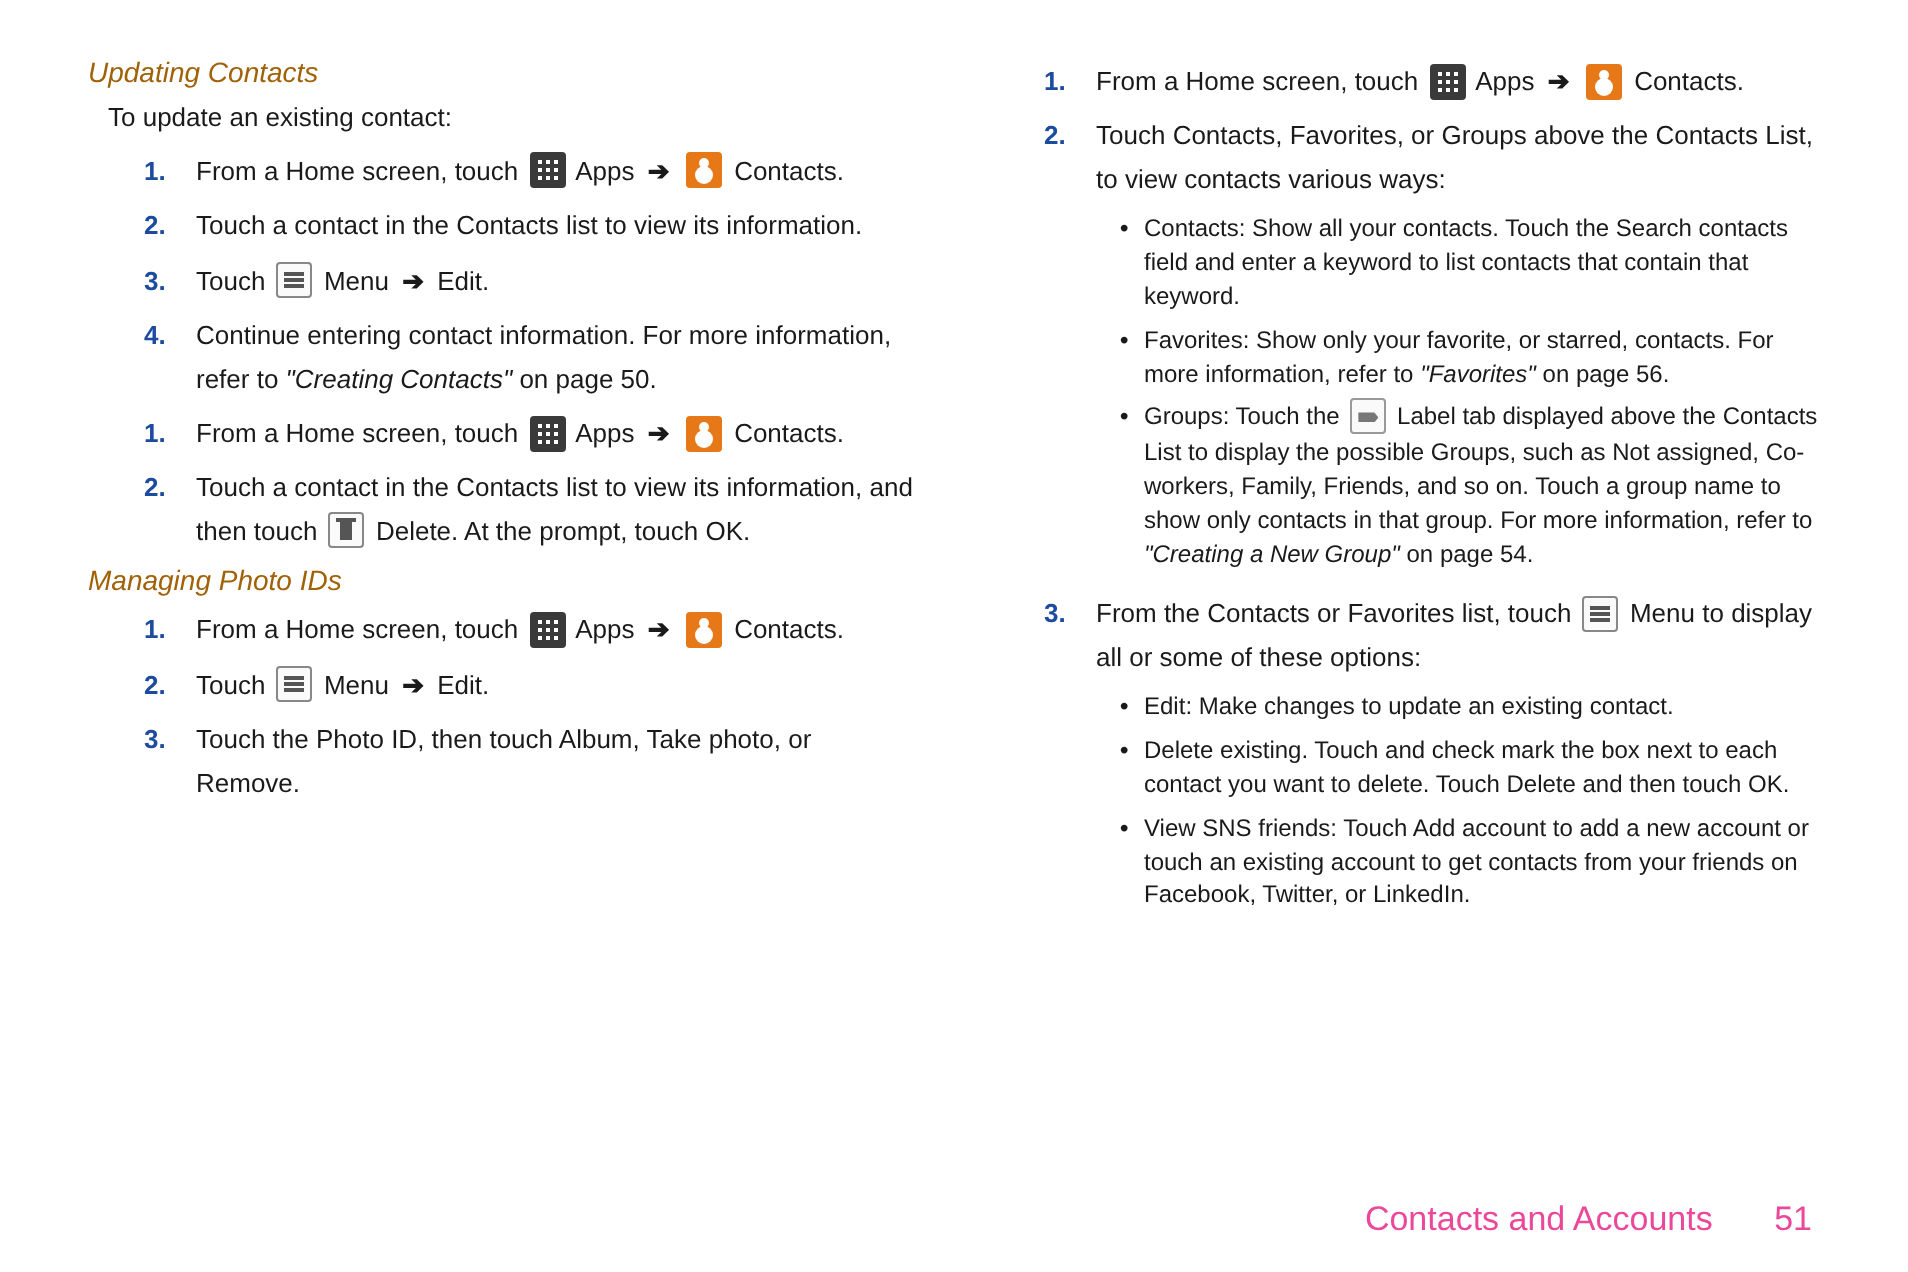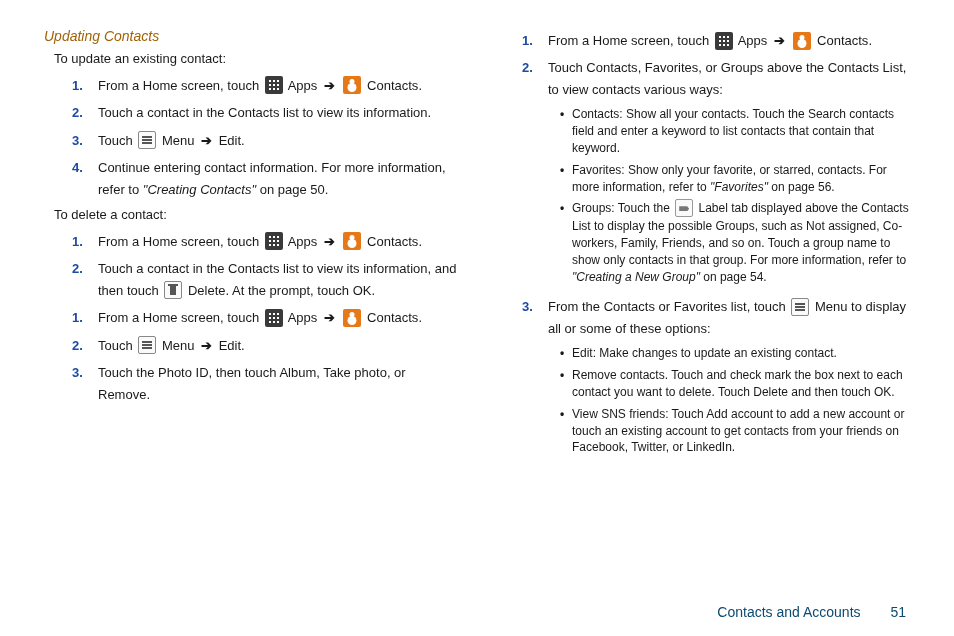--- a/index.html
+++ b/index.html
@@ -154,22 +154,22 @@
     clip-path: polygon(0 0, 80% 0, 100% 50%, 80% 100%, 0 100%);
   }
   .arrow {
     font-weight: bold;
     margin: 0 3px;
   }
   .footer {
     position: absolute;
     bottom: 16px;
     right: 48px;
-    font-size: 14px;
-    color: #0c4a6e;
+    font-size: 17px;
+    color: #ec4899;
   }
   .footer .pn { margin-left: 26px; }
 </style>
 </head>
 <body>
 
 <div class="cols">
 
   <div class="col">
 
@@ -204,21 +204,20 @@
       <li>
         <span class="num">4.</span>
         <span class="txt">
           <span>Continue entering contact information. For more information, refer to </span>
           <span class="italic">"Creating Contacts"</span>
           <span> on page 50.</span>
         </span>
       </li>
     </ol>
 
-    <p class="intro">To delete a contact:</p>
     <ol class="steps">
       <li>
         <span class="num">1.</span>
         <span class="txt">
           <span>From a Home screen, touch </span>
           <span class="icon icon-apps"></span>
           <b>Apps</b>
           <span class="arrow">➔</span>
           <span class="icon icon-contacts"></span>
           <b>Contacts</b><span>.</span>
@@ -227,20 +226,21 @@
       <li>
         <span class="num">2.</span>
         <span class="txt">
           <span>Touch a contact in the </span><b>Contacts</b><span> list to view its information, and then touch </span>
           <span class="icon icon-delete"></span>
           <b>Delete</b><span>. At the prompt, touch </span><b>OK</b><span>.</span>
         </span>
       </li>
     </ol>
 
+    <div class="h3">Managing Photo IDs</div>
     <ol class="steps">
       <li>
         <span class="num">1.</span>
         <span class="txt">
           <span>From a Home screen, touch </span>
           <span class="icon icon-apps"></span>
           <b>Apps</b>
           <span class="arrow">➔</span>
           <span class="icon icon-contacts"></span>
           <b>Contacts</b><span>.</span>
@@ -304,21 +304,21 @@
           <span>From the </span><b>Contacts</b><span> or </span><b>Favorites</b><span> list, touch </span>
           <span class="icon icon-menu"></span>
           <b>Menu</b><span> to display all or some of these options:</span>
           <ul class="bullets inner">
             <li>
                 <span class="dot">•</span>
                 <span class="txt"><b>Edit</b><span>: Make changes to update an existing contact.</span></span>
               </li>
             <li>
                 <span class="dot">•</span>
-                <span class="txt"><b>Remove contacts</b><span>. Touch and check mark the box next to each contact you want to delete. Touch </span><b>Delete</b><span> and then touch </span><b>OK</b><span>.</span></span>
+                <span class="txt"><b>Delete existing</b><span>. Touch and check mark the box next to each contact you want to delete. Touch </span><b>Delete</b><span> and then touch </span><b>OK</b><span>.</span></span>
               </li>
             <li>
                 <span class="dot">•</span>
                 <span class="txt"><b>View SNS friends</b><span>: Touch </span><b>Add account</b><span> to add a new account or touch an existing account to get contacts from your friends on Facebook, Twitter, or LinkedIn.</span></span>
               </li>
           </ul>
         </span>
       </li>
     </ol>
   </div>

